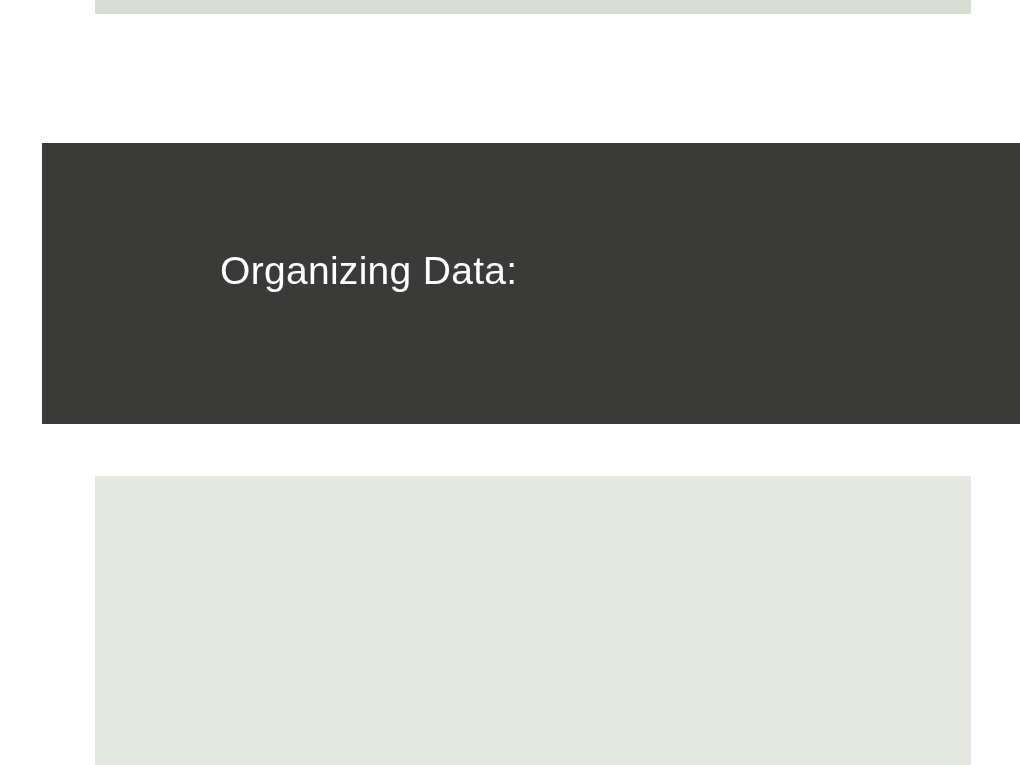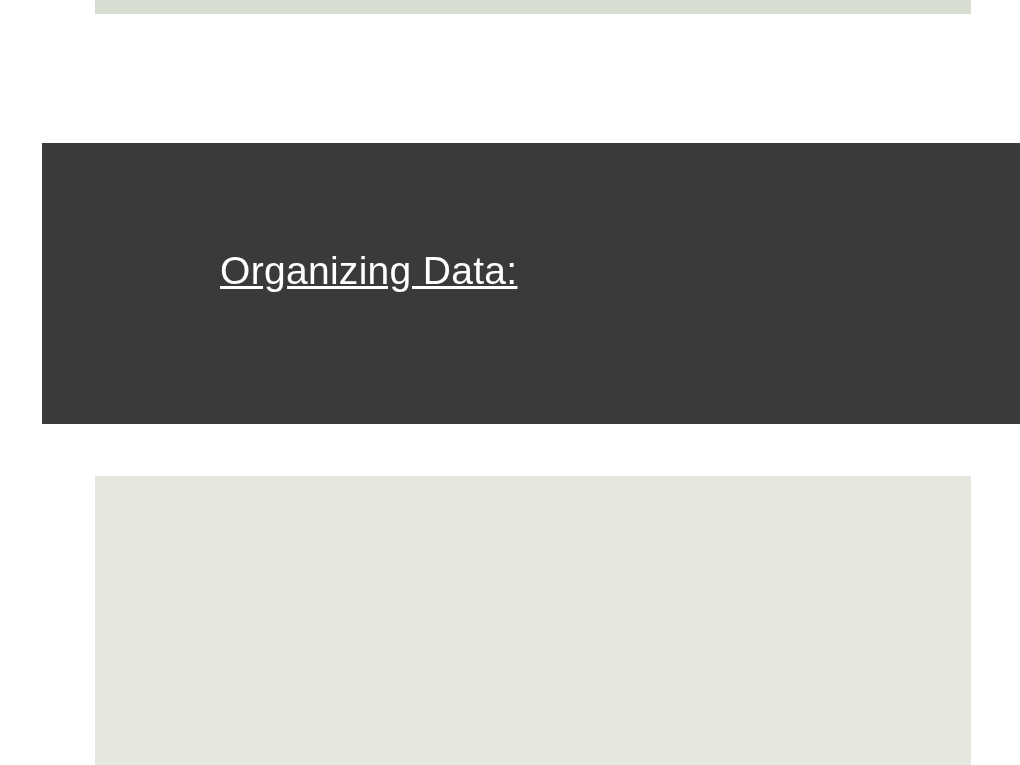--- a/index.html
+++ b/index.html
@@ -34,21 +34,20 @@
       align-items: center;
     }
     .title-text {
       color: #ffffff;
       font-size: 39px;
       font-weight: 400;
       line-height: 1.28;
       margin-left: 178px;
       margin-top: -25px;
       letter-spacing: 0.3px;
-      text-decoration: underline;
     }
     .bottom-panel {
       position: absolute;
       top: 476px;
       left: 95px;
       width: 876px;
       height: 289px;
       background: #e4e8de;
     }
   </style>

